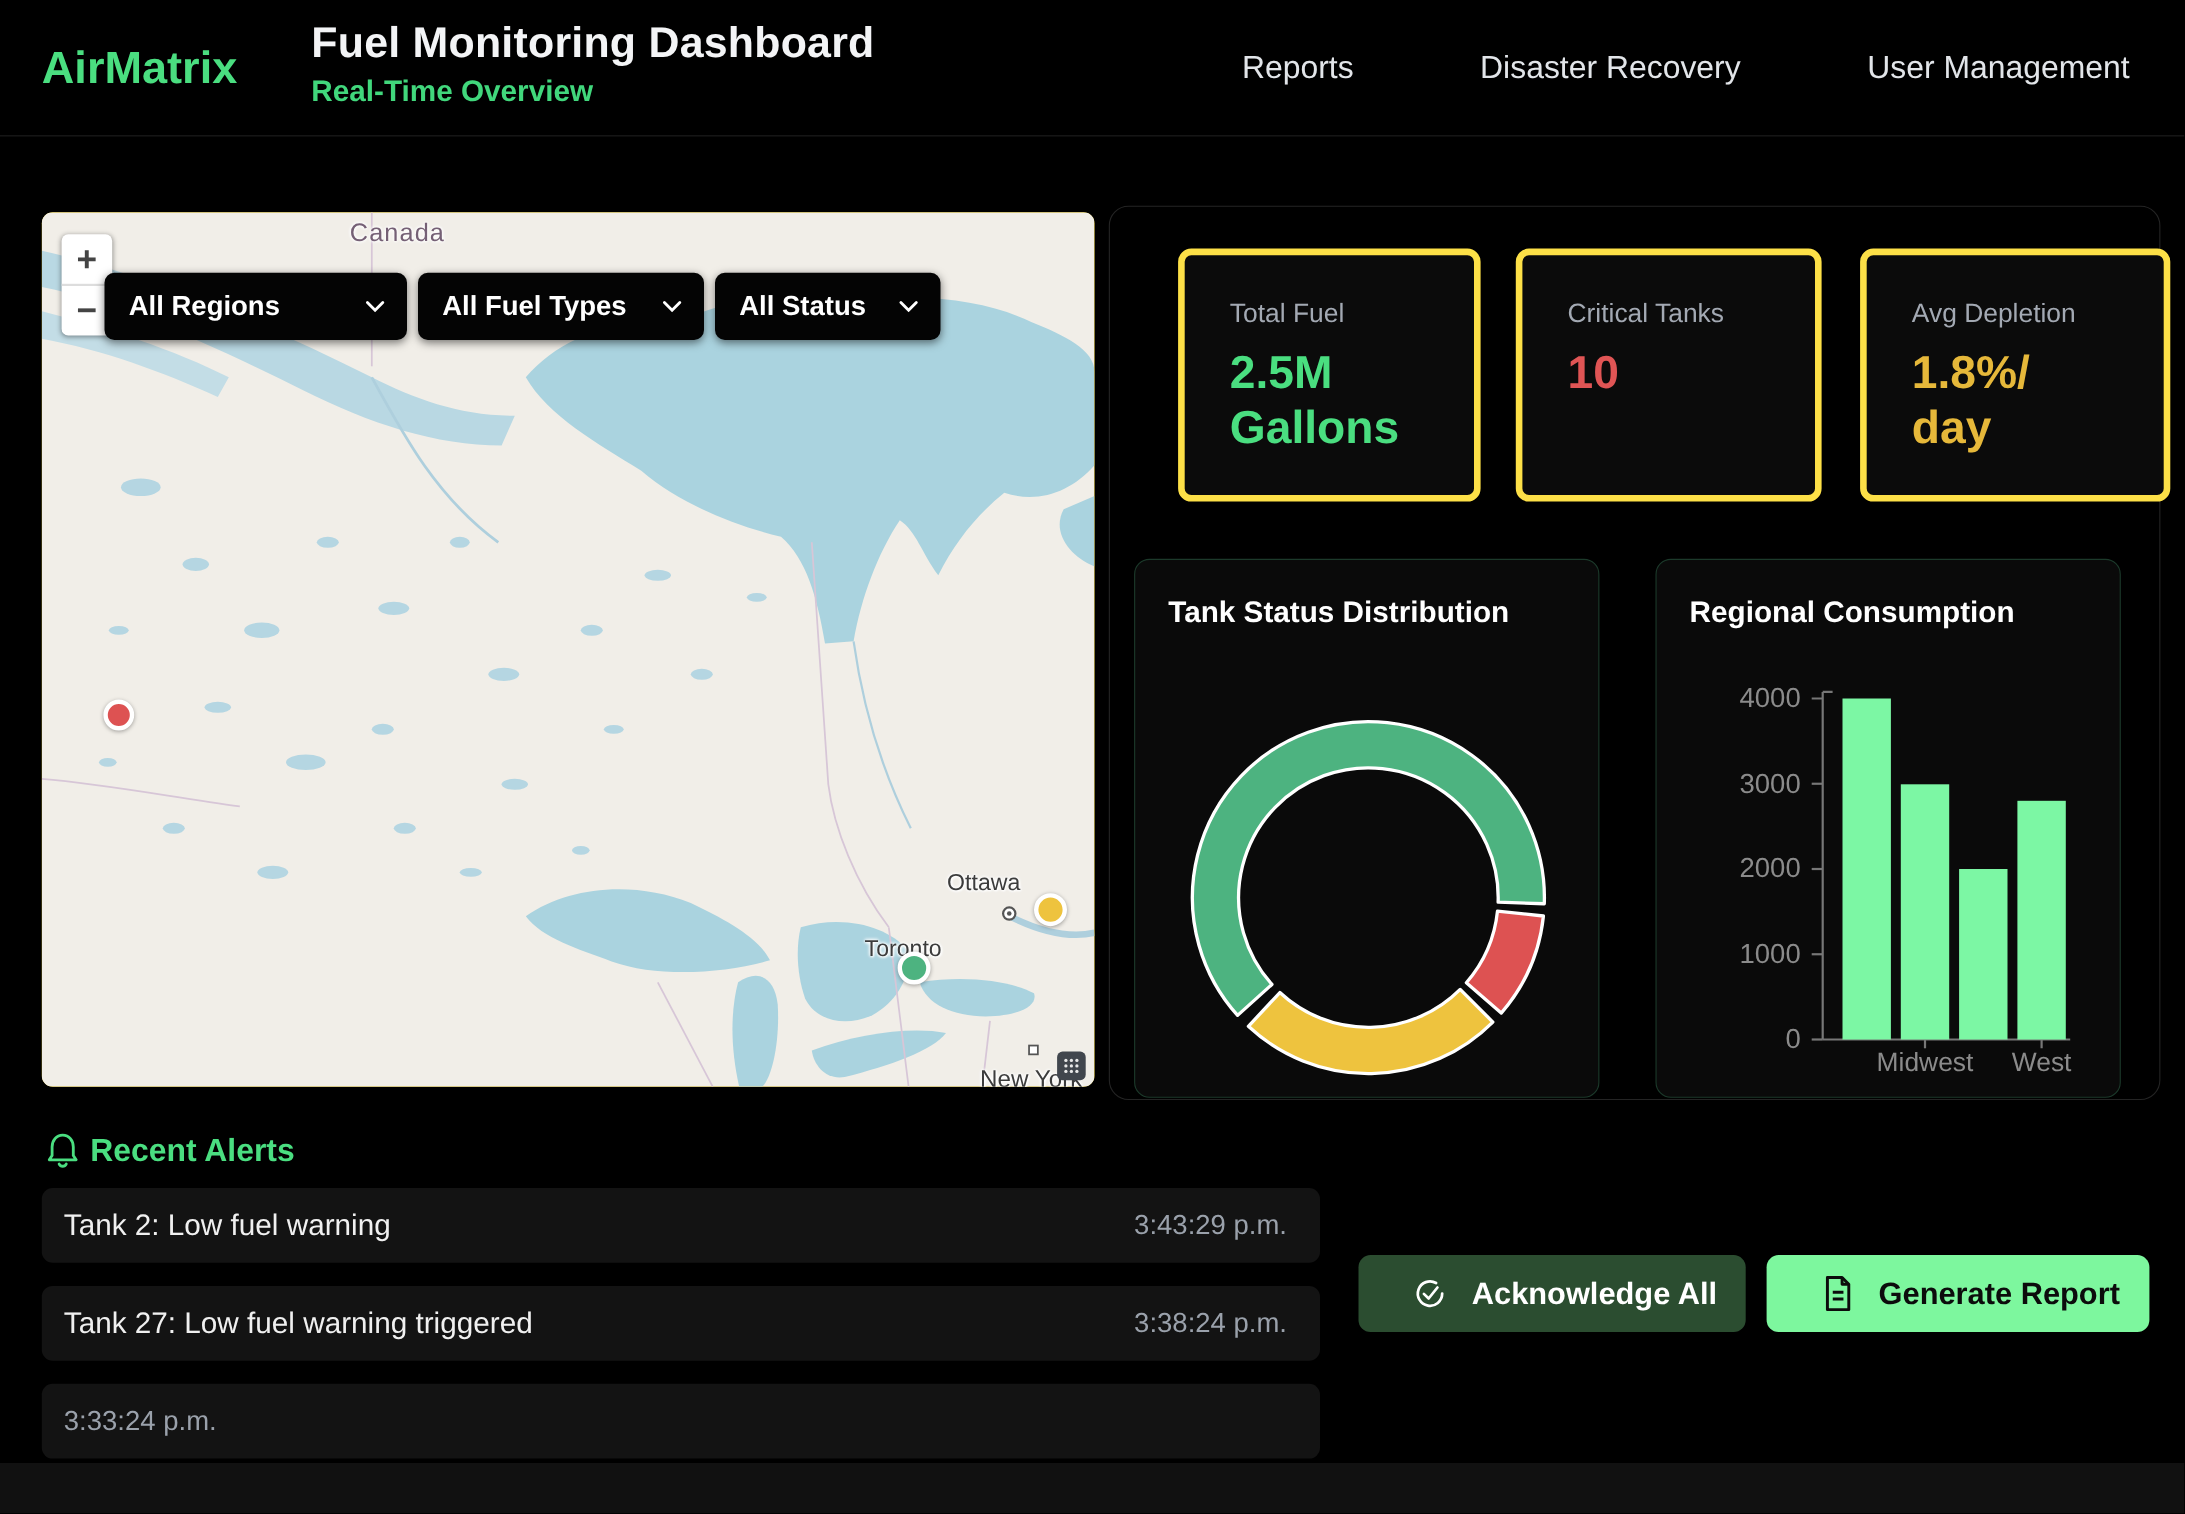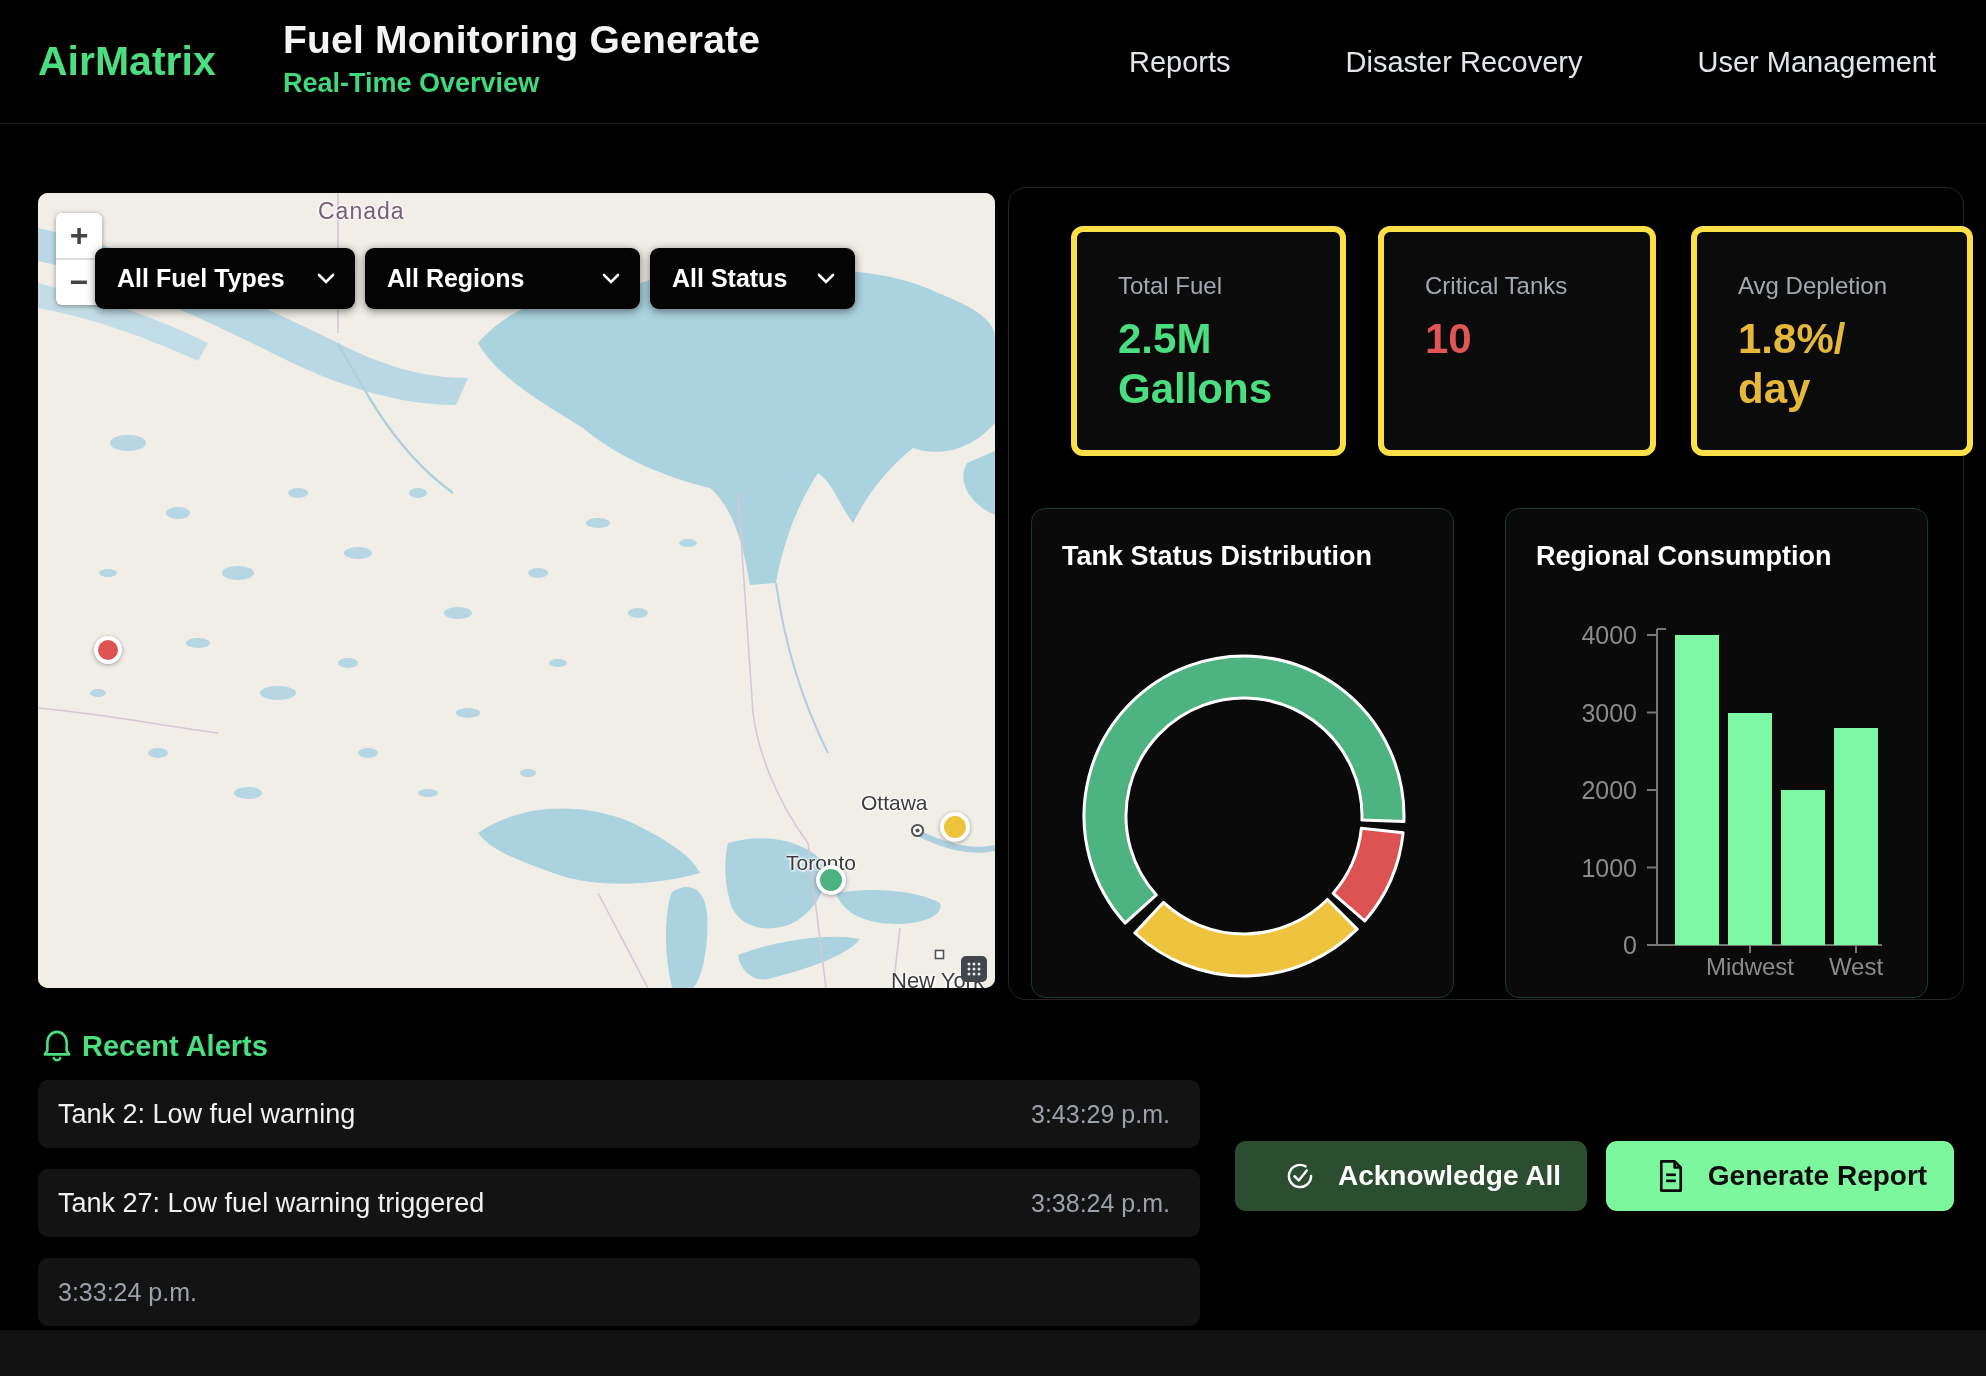--- a/index.html
+++ b/index.html
@@ -72,21 +72,21 @@
   .bottom-strip { position:absolute; left:0; top:1330px; width:1986px; height:46px; background:#111; }
 </style>
 </head>
 <body>
 
 <div class="app">
 
   <div class="header">
     <div class="brand">AirMatrix</div>
     <div class="title-block">
-      <div class="app-title">Fuel Monitoring Generate</div>
+      <div class="app-title">Fuel Monitoring Dashboard</div>
       <div class="app-subtitle">Real-Time Overview</div>
     </div>
     <div class="nav">
       <a>Reports</a>
       <a>Disaster Recovery</a>
       <a>User Management</a>
     </div>
   </div>
 
   <div class="map">
@@ -168,28 +168,28 @@
     <div class="marker" id="marker-1" style="left: 902px; top: 619px; width: 30px; height: 30px; background: rgb(238, 195, 62);"></div>
     <div class="marker" id="marker-2" style="left: 778px; top: 672px; width: 30px; height: 30px; background: rgb(77, 179, 128);"></div>
 
     <div class="zoomctl">
       <div class="zbtn">+</div>
       <div class="zdiv"></div>
       <div class="zbtn">−</div>
     </div>
 
     <div class="filters">
-      <div class="filter" style="width:260px;">
-        <span>All Fuel Types</span>
+      <div class="filter" style="width:275px;">
+        <span>All Regions</span>
         <svg width="18" height="11" viewBox="0 0 18 11">
             <path d="M2 2 L9 9 L16 2" stroke="#fff" stroke-width="2.6" fill="none" stroke-linecap="round"></path>
           </svg>
       </div>
-      <div class="filter" style="width:275px;">
-        <span>All Regions</span>
+      <div class="filter" style="width:260px;">
+        <span>All Fuel Types</span>
         <svg width="18" height="11" viewBox="0 0 18 11">
             <path d="M2 2 L9 9 L16 2" stroke="#fff" stroke-width="2.6" fill="none" stroke-linecap="round"></path>
           </svg>
       </div>
       <div class="filter" style="width:205px;">
         <span>All Status</span>
         <svg width="18" height="11" viewBox="0 0 18 11">
             <path d="M2 2 L9 9 L16 2" stroke="#fff" stroke-width="2.6" fill="none" stroke-linecap="round"></path>
           </svg>
       </div>

